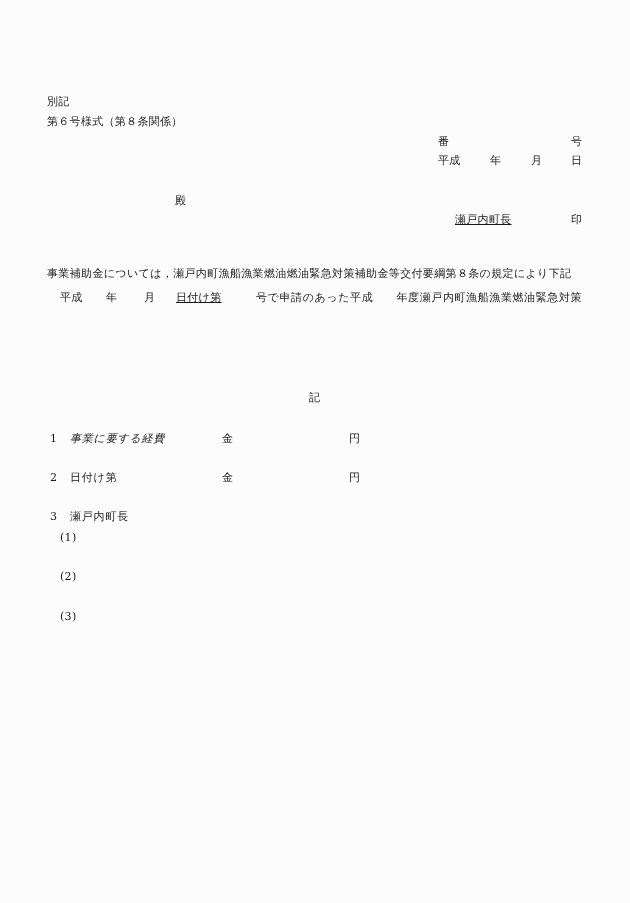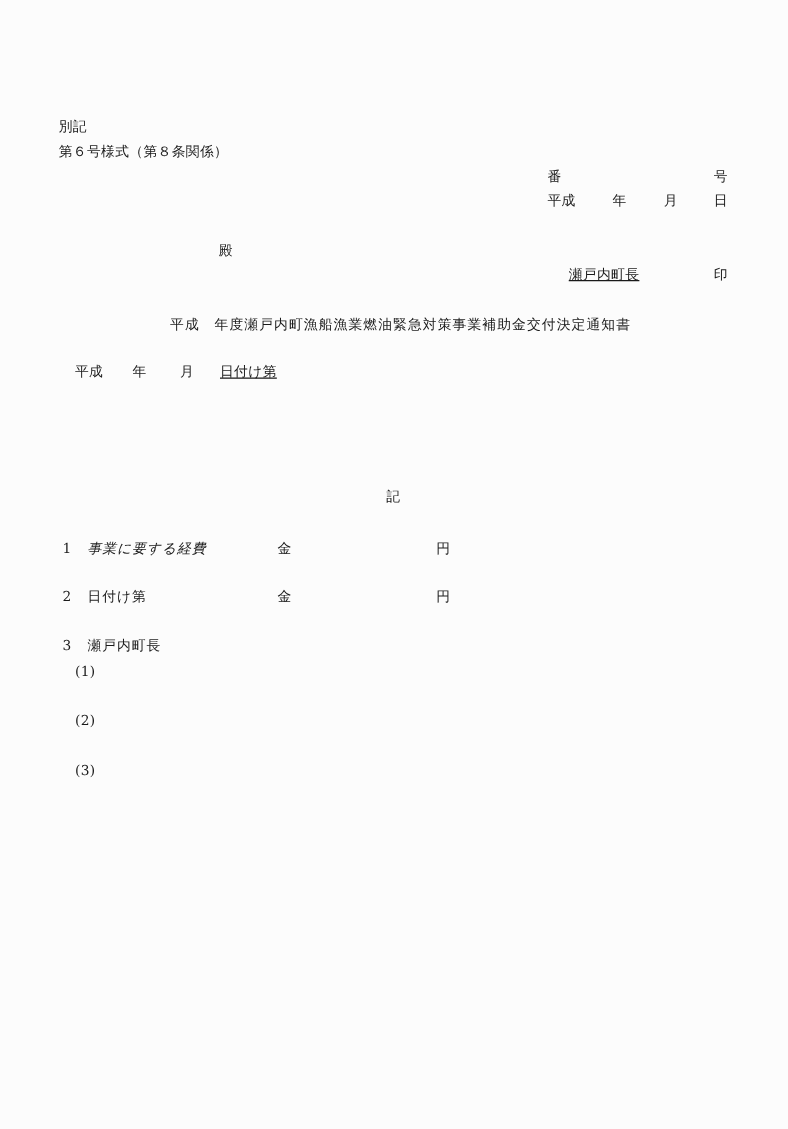--- a/index.html
+++ b/index.html
@@ -52,27 +52,28 @@
   <span class="t" style="left:438px; top:111px;">平成</span>
   <span class="t" style="left:490px; top:111px;">年</span>
   <span class="t" style="left:531px; top:111px;">月</span>
   <span class="t" style="left:571px; top:111px;">日</span>
 
   <span class="t" style="left:175px; top:151px;">殿</span>
 
   <span class="t" style="left:455px; top:170px;text-decoration:underline;">瀬戸内町長</span>
   <span class="t" style="left:571px; top:170px;">印</span>
 
-  <span class="t" style="left:136px; top:210px; letter-spacing:0.9px;">平成　年度瀬戸内町漁船漁業燃油緊急対策事業補助金交付決定通知書</span>
 
   <span class="t" style="left:60px; top:248px;">平成</span>
   <span class="t" style="left:106px; top:248px;">年</span>
   <span class="t" style="left:144px; top:248px;">月</span>
   <span class="t" style="left:176px; top:248px;text-decoration:underline;">日付け第</span>
+  <span class="t" style="left:256px; top:248px; letter-spacing:0.6px;">号で申請のあった平成　　年度瀬戸内町漁船漁業燃油緊急対策</span>
 
+  <span class="body-line" style="top:268px; letter-spacing:0.35px;">事業補助金については，瀬戸内町漁船漁業燃油燃油緊急対策補助金等交付要綱第８条の規定により下記</span>
 
   <span class="t" style="left:309px; top:348px;">記</span>
 
   <span class="t" style="left:50px; top:389px;">1</span>
   <span class="t" style="left:70px; top:389px; letter-spacing:0.8px;font-style:italic;">事業に要する経費</span>
   <span class="t" style="left:222px; top:389px;">金</span>
   <span class="t" style="left:349px; top:389px;">円</span>
 
   <span class="t" style="left:50px; top:428px;">2</span>
   <span class="t" style="left:70px; top:428px; letter-spacing:0.8px;">日付け第</span>

